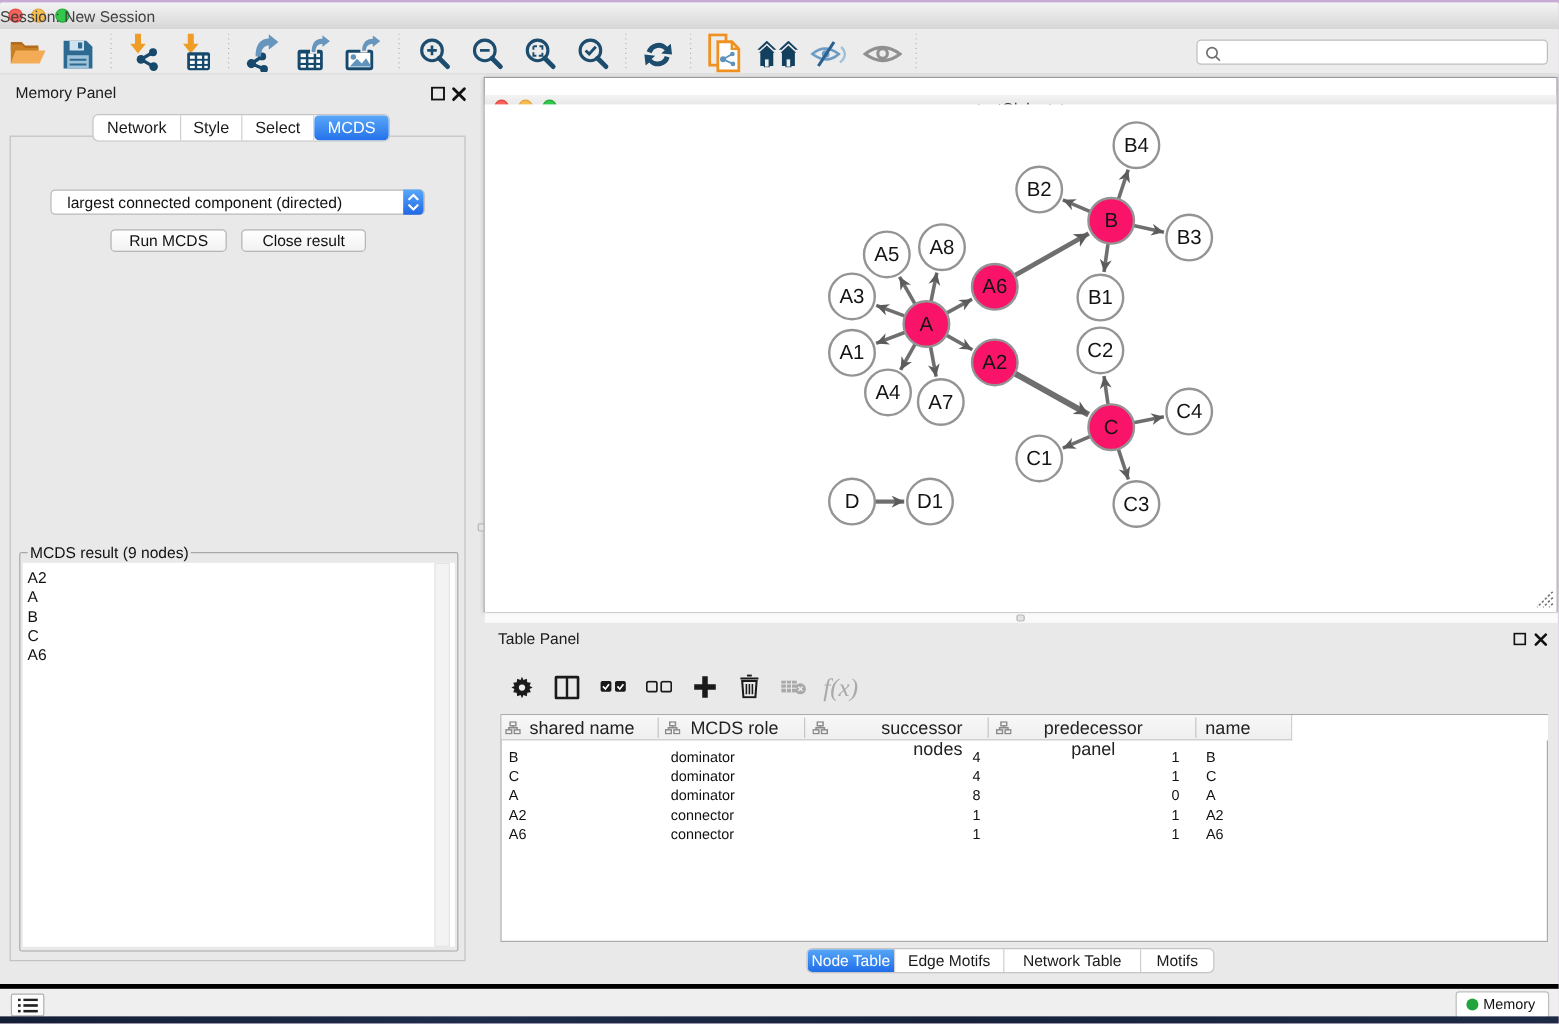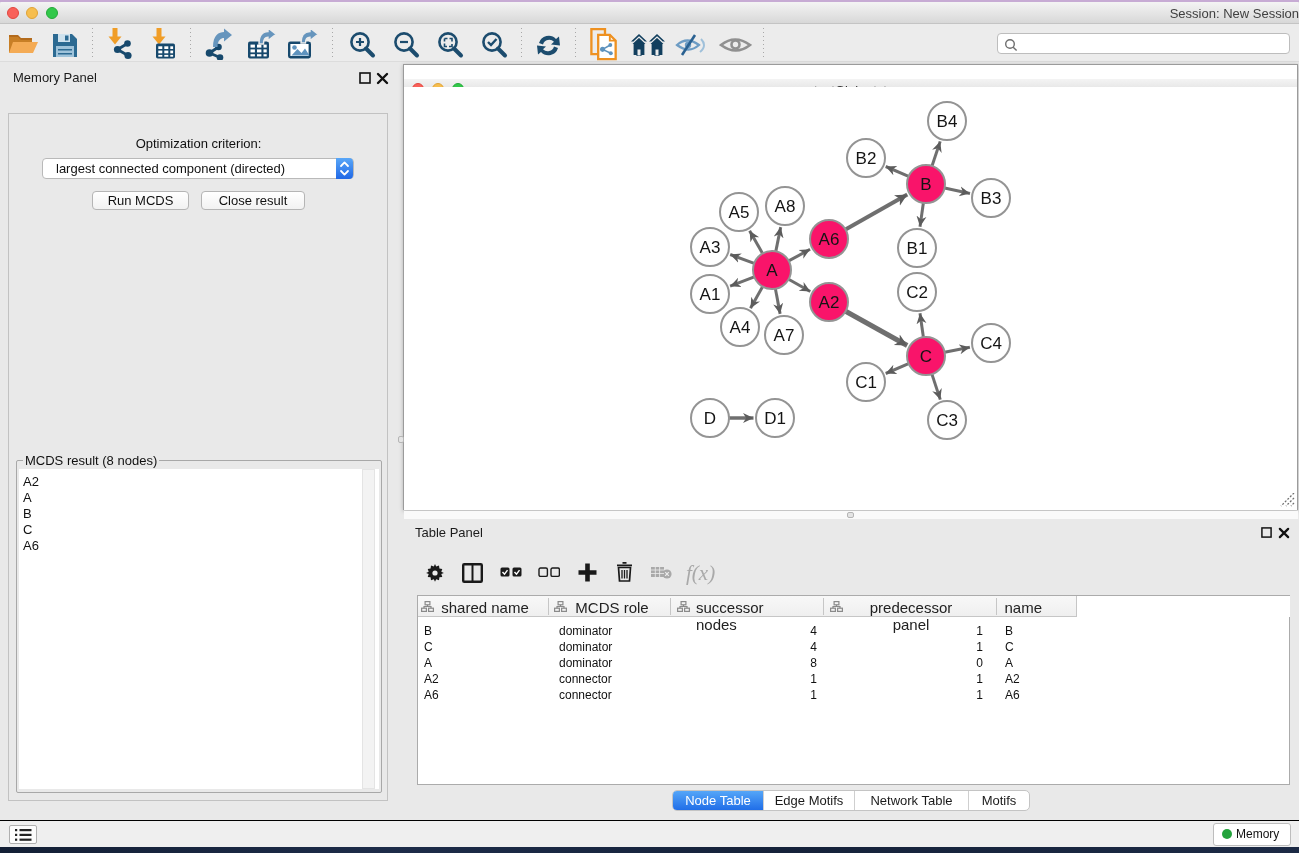--- a/index.html
+++ b/index.html
@@ -1,42 +1,42 @@
 <!DOCTYPE html>
 <html><head><meta charset="utf-8"><style>
 *{margin:0;padding:0;box-sizing:border-box}
 html,body{width:1299px;height:853px;overflow:hidden}
 body{font-family:"Liberation Sans",sans-serif;background:#c7abd4;position:relative}
 .abs{position:absolute}
 .app{position:absolute;left:0;top:0;width:1299px;height:847px;background:#e9e9e9;border-radius:4px 4px 0 0}
 .topstrip{position:absolute;left:0;top:0;width:1299px;height:2px;background:#c7abd4}
 .titlebar{position:absolute;left:0;top:1px;width:1299px;height:23px;background:linear-gradient(#f5f5f5,#d8d8d8);border-bottom:1px solid #c4c4c4;border-radius:4px 4px 0 0}
 .tl{position:absolute;border-radius:50%;width:12px;height:12px;top:6px}
-.title{position:absolute;width:100%;text-align:right;top:5px;font-size:13px;color:#404040}
+.title{position:absolute;width:100%;text-align:left;top:5px;font-size:13px;color:#404040}
 .toolbar{position:absolute;left:0;top:24px;width:1299px;height:38px;background:#ececec;overflow:hidden;border-bottom:1px solid #dcdcdc}
 .tsep{position:absolute;top:4px;height:30px;width:1px;background-image:linear-gradient(#a8a8a8 25%,rgba(0,0,0,0) 0%);background-size:1px 4px}
 .searchbox{position:absolute;left:997px;top:33px;width:293px;height:21px;background:#fff;border:1px solid #bdbdbd;border-radius:4px}
 
 .cphead{position:absolute;left:13px;top:70px;font-size:13px;color:#1c1c1c}
 .cpcontent{position:absolute;left:8px;top:113px;width:380px;height:688px;background:#e9e9e9;border:1px solid #c2c2c2}
 .tabs{position:absolute;top:95px;left:77px;height:23px;display:flex;border-radius:5px;overflow:hidden;border:1px solid #c4c4c4;background:#fff}
 .tab{height:100%;display:flex;align-items:center;justify-content:center;font-size:13.5px;color:#1a1a1a;border-right:1px solid #cfcfcf}
 .tab:last-child{border-right:none}
 .tabsel{background:linear-gradient(#5aa8f8,#2471ea);color:#fff;border-radius:4px}
 .optlab{position:absolute;left:0;top:136px;width:397px;text-align:center;font-size:13px;color:#111}
 .seltext{position:absolute;left:42px;top:158px;width:312px;height:21px;background:#fff;border:1px solid #b9b9b9;border-radius:4px;font-size:13px;color:#111;line-height:19px;padding-left:13px}
 .selstep{position:absolute;right:0;top:-1px;width:17px;height:21px;border-radius:0 4px 4px 0;background:linear-gradient(#59a7f8,#2068e6)}
 .btn{position:absolute;height:19px;background:linear-gradient(#ffffff,#f2f2f2);border:1px solid #b5b5b5;border-radius:4px;font-size:13px;color:#111;text-align:center;line-height:17px}
 .groupbox{position:absolute;left:16px;top:460px;width:366px;height:333px;border:1px solid #a8a8a8;border-radius:2px}
 .grouptitle{position:absolute;left:6px;top:-8px;background:#e9e9e9;padding:0 2px;font-size:13px;color:#111}
 .mcdslist{position:absolute;left:2px;top:8px;right:2px;bottom:3px;background:#fff;font-size:13px;color:#111;padding-top:5px}
 .mcdslist .it{height:16px;line-height:16px;padding-left:4px}
 .scrolltrack{position:absolute;right:4px;top:0;width:13px;bottom:0;background:#f3f3f3;border:1px solid #e4e4e4}
 
-.statusbar{position:absolute;left:0;top:820px;width:1299px;height:27px;background:#efefef;border-top:1px solid #000000}
+.statusbar{position:absolute;left:0;top:820px;width:1299px;height:27px;background:#efefef;border-top:4px solid #000000}
 .listbtn{position:absolute;left:9px;top:4px;width:28px;height:19px;background:#fcfcfc;border:1px solid #b0b0b0;border-radius:2px}
 .membtn{position:absolute;right:8px;top:2px;width:78px;height:23px;background:#fff;border:1px solid #bdbdbd;border-radius:3px;font-size:12px;color:#111;line-height:21px}
 
 .netwin{position:absolute;left:403px;top:64px;width:895px;height:446px;background:#fff;border:1px solid #9b9b9b;box-shadow:0 1px 4px rgba(0,0,0,.25)}
 .nettitle{position:absolute;left:0;top:14px;width:100%;height:21px;background:linear-gradient(#f4f4f4,#d7d7d7);border-bottom:1px solid #ababab}
 .ntl{position:absolute;border-radius:50%;width:12px;height:12px;top:4px}
 .netcontent{position:absolute;left:0;top:22px;width:893px;height:423px;background:#fff}
 
 .tphead{position:absolute;left:415px;top:525px;font-size:13px;color:#1c1c1c}
 .tptable{position:absolute;left:417px;top:595px;width:873px;height:190px;background:#fff;border:1px solid #ababab}
@@ -209,38 +209,43 @@
     </div>
 
 <div class="cphead">Memory Panel</div>
 <svg class="abs" style="left:359px;top:72px" width="12" height="12" viewBox="0 0 12 12">
       <rect x="1" y="1" width="10" height="10" fill="none" stroke="#111" stroke-width="1.6"></rect>
     </svg>
 <svg class="abs" style="left:376px;top:72px" width="13" height="13" viewBox="0 0 13 13">
       <path d="M2,2 L11,11 M11,2 L2,11" stroke="#111" stroke-width="2.4" stroke-linecap="round"></path>
     </svg>
 <div class="cpcontent"></div>
-<div class="optlab">Optimization criterion:</div>
+<div class="tabs">
+ <div class="tab" style="width:73px">Network</div>
+ <div class="tab" style="width:51px">Style</div>
+ <div class="tab" style="width:60px">Select</div>
+ <div class="tab tabsel" style="width:62px">MCDS</div>
+</div>
 <div class="seltext">largest connected component (directed)
  <div class="selstep"><svg width="17" height="21" viewBox="0 0 17 21">
           <path d="M5,8 l3.5,-3.6 3.5,3.6 M5,13 l3.5,3.6 3.5,-3.6" fill="none" stroke="#fff" stroke-width="1.8" stroke-linecap="round" stroke-linejoin="round"></path>
         </svg></div>
 </div>
 <div class="btn" style="left:92px;top:191px;width:97px">Run MCDS</div>
 <div class="btn" style="left:201px;top:191px;width:104px">Close result</div>
 <div class="groupbox">
  <div class="mcdslist">
   <div class="it">A2</div>
         <div class="it">A</div>
         <div class="it">B</div>
         <div class="it">C</div>
         <div class="it">A6</div>
   <div class="scrolltrack" style="height:auto"></div>
  </div>
- <div class="grouptitle">MCDS result (8 nodes)</div>
+ <div class="grouptitle">MCDS result (9 nodes)</div>
 </div>
 
 <div class="statusbar">
  <div class="listbtn">
         <svg style="position:absolute;left:5px;top:3px" width="17" height="12" viewBox="0 0 17 12">
   <g fill="#222">
             <rect x="0" y="0" width="2.2" height="2.2"></rect>
             <rect x="0" y="4.8" width="2.2" height="2.2"></rect>
             <rect x="0" y="9.6" width="2.2" height="2.2"></rect>
   <rect x="4.5" y="0" width="12" height="2.2"></rect>
@@ -406,21 +411,21 @@
         </svg>
 <div class="thlab" style="left:152px;width:84px;text-align:center">MCDS role</div>
 <svg class="abs" style="left:259px;top:5px" width="13" height="11" viewBox="0 0 13 11">
 <g fill="none" stroke="#8a8a8a" stroke-width="1.2">
             <rect x="4.1" y="0.6" width="4.8" height="3.2"></rect>
             <rect x="0.6" y="7.2" width="4.8" height="3.2"></rect>
             <rect x="7.6" y="7.2" width="4.8" height="3.2"></rect>
             <path d="M6.5,3.8 v1.7 M3,7.2 v-1.7 h7 v1.7"></path>
           </g>
         </svg>
-<div class="thlab" style="left:278px;width:106px;text-align:left">successor nodes</div>
+<div class="thlab" style="left:278px;width:106px;text-align:right">successor nodes</div>
 <svg class="abs" style="left:412px;top:5px" width="13" height="11" viewBox="0 0 13 11">
 <g fill="none" stroke="#8a8a8a" stroke-width="1.2">
             <rect x="4.1" y="0.6" width="4.8" height="3.2"></rect>
             <rect x="0.6" y="7.2" width="4.8" height="3.2"></rect>
             <rect x="7.6" y="7.2" width="4.8" height="3.2"></rect>
             <path d="M6.5,3.8 v1.7 M3,7.2 v-1.7 h7 v1.7"></path>
           </g>
         </svg>
 <div class="thlab" style="left:432px;width:122px;text-align:center">predecessor panel</div>
 <div class="thlab" style="left:546px;width:78px;text-align:right">name</div>
@@ -451,18 +456,18 @@
 <div class="trow" style="left:465px;top:75px;width:100px;text-align:right">1</div>
 <div class="trow" style="left:587px;top:75px;width:60px">A2</div>
 <div class="trow" style="left:6px;top:91px;width:120px">A6</div>
 <div class="trow" style="left:141px;top:91px;width:110px">connector</div>
 <div class="trow" style="left:299px;top:91px;width:100px;text-align:right">1</div>
 <div class="trow" style="left:465px;top:91px;width:100px;text-align:right">1</div>
 <div class="trow" style="left:587px;top:91px;width:60px">A6</div>
 
 </div>
 <div class="btabs">
- <div class="btab btabsel" style="width:91px">Node Table</div>
+ <div class="btab btabsel" style="width:73px">Node Table</div>
  <div class="btab" style="width:91px">Edge Motifs</div>
  <div class="btab" style="width:114px">Network Table</div>
  <div class="btab" style="width:60px">Motifs</div>
 </div>
 </div>
 
 </body></html>

